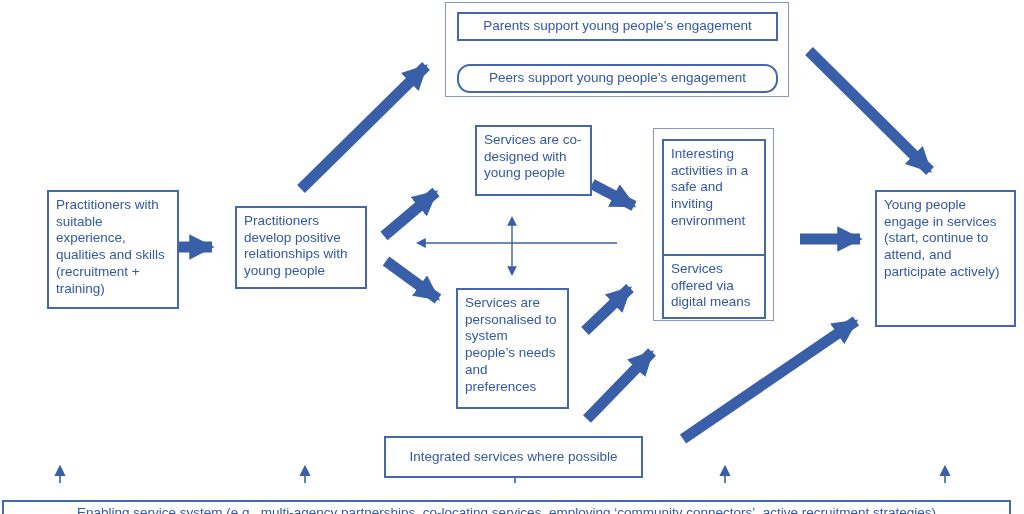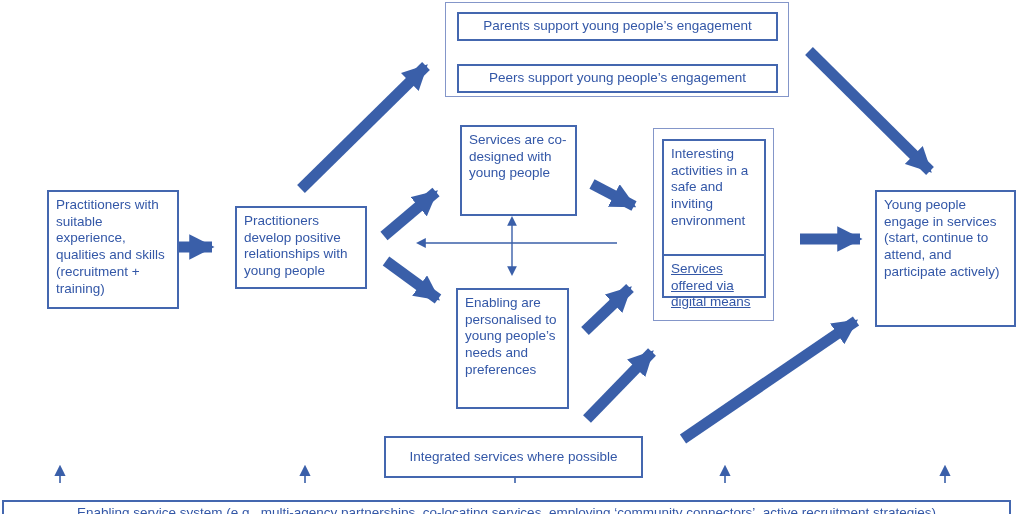--- a/index.html
+++ b/index.html
@@ -24,27 +24,27 @@
   .group{
     position:absolute;box-sizing:border-box;background:var(--background);
     border:1.5px solid var(--group-border);
   }
   .group .box{position:absolute;}
   .center{display:flex;align-items:center;justify-content:center;padding:2px 6px;}
   
   #b-skills{left:7px;top:190px;width:132px;height:119px;margin-left:40px;}
   #g-social{left:445px;top:2px;width:344px;height:95px;}
   #b-parents{left:11px;top:9px;width:321px;height:29px;}
-  #b-peers{left:11px;top:61px;width:321px;height:29px;}
+  #b-peers{left:11px;top:61px;width:321px;height:29px;border-radius:13px;}
   #b-relationships{left:235px;top:206px;width:132px;height:83px;}
-  #b-codesigned{left:460px;top:125px;width:117px;height:91px;}
+  #b-codesigned{left:475px;top:125px;width:117px;height:71px;}
   #b-personalised{left:456px;top:288px;width:113px;height:121px;}
   #g-activities{left:653px;top:128px;width:121px;height:193px;}
   #b-interesting{left:8px;top:10px;width:104px;height:128px;}
-  #b-digital{left:8px;top:125px;width:104px;height:44px;text-decoration:underline;}
+  #b-digital{left:8px;top:125px;width:104px;height:65px;}
   #b-young{left:875px;top:190px;width:141px;height:137px;}
   #b-integrated{left:384px;top:436px;width:259px;height:42px;}
   #b-enabling{left:2px;top:500px;width:1009px;height:27px;}
 </style>
 </head>
 <body>
 
 <div class="canvas">
 
   <svg class="arrows" viewBox="0 0 1024 514" xmlns="http://www.w3.org/2000/svg" aria-hidden="true">
@@ -83,21 +83,21 @@
 
   <div class="box" id="b-relationships">Practitioners develop positive relationships with young people</div>
 
   <div class="group" id="g-social">
     <div class="box center" id="b-parents">Parents support young people’s engagement</div>
     <div class="box center" id="b-peers">Peers support young people’s engagement</div>
   </div>
 
   <div class="box" id="b-codesigned">Services are co-designed with young people</div>
 
-  <div class="box" id="b-personalised">Enabling are personalised to young people’s needs and preferences</div>
+  <div class="box" id="b-personalised">Services are personalised to system people’s needs and preferences</div>
 
   <div class="group" id="g-activities">
     <div class="box" id="b-interesting">Interesting activities in a safe and inviting environment</div>
     <div class="box" id="b-digital">Services offered via digital means</div>
   </div>
 
   <div class="box" id="b-young">Young people engage in services (start, continue to attend, and participate actively)</div>
 
   <div class="box center" id="b-integrated">Integrated services where possible</div>
 

